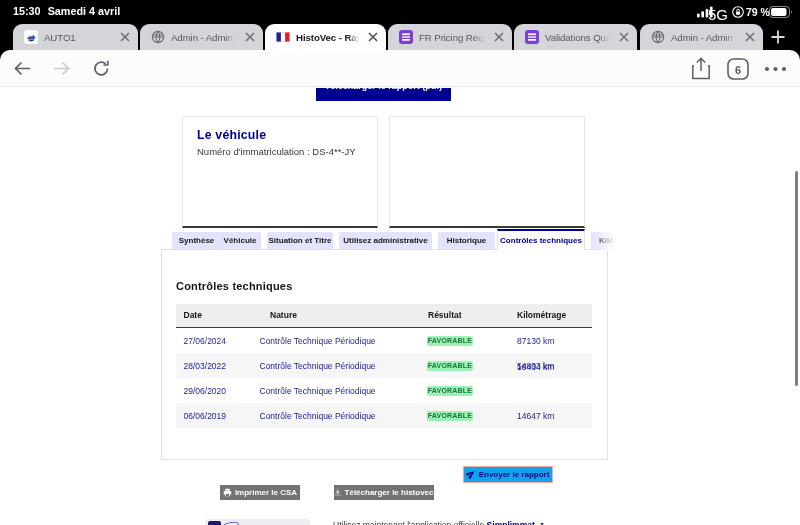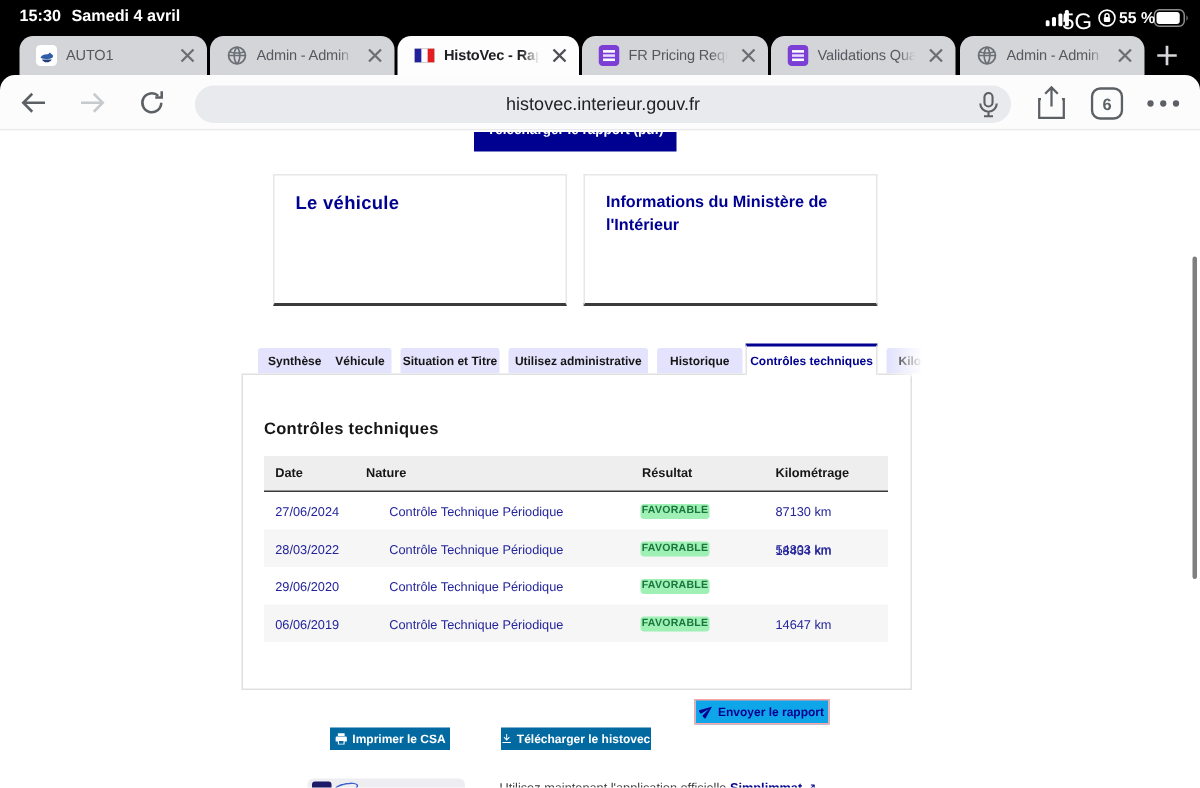--- a/index.html
+++ b/index.html
@@ -18,36 +18,36 @@
 .btx{flex:none;width:20px;height:22px;position:relative;margin-right:4px}
 .fade{position:absolute;top:0;right:23px;width:15px;height:26px;background:linear-gradient(90deg,rgba(211,213,217,0),#d3d5d9 75%)}
 .btab.active .fade{background:linear-gradient(90deg,rgba(253,253,253,0),#fdfdfd 75%)}
 
 #toolbar{left:0;top:50px;width:800px;height:37px;background:#fcfcfd;border-radius:10px 10px 0 0;border-bottom:1px solid #e9e9eb}
 #pill{left:130px;top:7px;width:544px;height:25px;border-radius:13px;background:#e9eaee}
 #pilltext{width:544px;text-align:center;margin-top:5px;font-size:12px;color:#1e1f21}
 
 #bluebtn{left:316px;top:88px;width:135px;height:13px;background:#000091;overflow:hidden}
 #bluebtn div{position:absolute;left:0;top:-7.5px;width:135px;text-align:center;color:#fff;font-size:9px;font-weight:700;white-space:nowrap}
-.card{top:116px;height:88px;background:#fff;border:1px solid #e7e7e7;border-bottom:2px solid #3a3a3a;padding:11px 14px 0 14px}
+.card{top:116px;height:112px;background:#fff;border:1px solid #e7e7e7;border-bottom:2px solid #3a3a3a;padding:11px 14px 0 14px}
 .cardtitle{color:#000091;font-size:11.5px;font-weight:700;line-height:15px;letter-spacing:.1px}
 .cardbody{color:#3a3a3a;font-size:9.5px;margin-top:3px;white-space:nowrap}
 
 .ptab{top:232px;height:17px;background:#e3e3fd;color:#161616;font-size:8px;font-weight:700;display:flex;align-items:center;justify-content:center;border-radius:2px 2px 0 0;white-space:nowrap;overflow:hidden}
 #ptabactive{left:497px;top:229px;width:88px;height:20.5px;background:#fff;border-top:2.5px solid #000091;border-left:1px solid #e3e3e3;border-right:1px solid #e3e3e3;color:#000091;font-size:8px;font-weight:700;display:flex;align-items:center;justify-content:center;z-index:3;white-space:nowrap}
 #kilfade{left:593px;top:228px;width:26px;height:23px;background:linear-gradient(90deg,rgba(255,255,255,0),#fff 85%);z-index:4}
 
 #panel{left:161px;top:249px;width:447px;height:211px;border:1px solid #e0e0e0;background:#fff}
 #panelheading{left:176px;top:280px;font-size:11px;font-weight:700;color:#161616;letter-spacing:.2px}
 
 .th{position:absolute;font-size:8.5px;font-weight:700;color:#161616}
 .td{position:absolute;font-size:8.5px;color:#23239b}
 .badge{position:absolute;left:427px;width:46px;height:10.5px;background:#9ef0b5;border-radius:2.5px;color:#18753c;font-size:7px;font-weight:700;text-align:center;line-height:10.5px;letter-spacing:.2px}
 
-.btn{position:absolute;top:484.5px;height:15.5px;background:#0369a1;color:#fff;font-size:8px;font-weight:700;display:flex;align-items:center;justify-content:center;gap:3px;white-space:nowrap}
+.btn{position:absolute;top:484.5px;height:15.5px;background:#737373;color:#fff;font-size:8px;font-weight:700;display:flex;align-items:center;justify-content:center;gap:3px;white-space:nowrap}
 #btn3{top:466px;height:16.5px;background:#0ea5e9;border:1px solid #fca5a5;color:#000091}
 
 #sbar{left:795px;top:171px;width:3px;height:215px;background:#7f7f7f;border-radius:2px}
 svg{display:block}
 </style></head>
 <body>
 
 <div class="abs" id="topblack"></div>
 <div class="abs" id="statusL">15:30<span>Samedi 4 avril</span></div>
 
@@ -60,21 +60,21 @@
 </svg>
   </div>
 <div class="abs" style="left:708px;top:5.5px;color:#fff;font-size:15px;font-weight:400">5G</div>
 <div class="abs" style="left:732px;top:5.5px">
     <svg width="12" height="12" viewBox="0 0 12 12">
   <circle cx="6" cy="6" r="5.3" stroke="#fff" stroke-width="1.1" fill="none"></circle>
   <rect x="3.9" y="5.4" width="4.2" height="3.3" rx="0.7" fill="#fff"></rect>
   <path d="M4.7 5.4 V4.5 a1.3 1.3 0 0 1 2.6 0 V5.4" stroke="#fff" stroke-width="1" fill="none"></path>
 </svg>
   </div>
-<div class="abs" style="left:746px;top:5.5px;color:#fff;font-size:10.5px;font-weight:700">55 %</div>
+<div class="abs" style="left:746px;top:5.5px;color:#fff;font-size:10.5px;font-weight:700">79 %</div>
 <div class="abs" style="left:769px;top:5.5px">
     <svg width="25" height="12" viewBox="0 0 25 12">
   <rect x="0.5" y="0.5" width="20" height="11" rx="3.5" fill="none" stroke="rgba(255,255,255,.55)" stroke-width="1"></rect>
   <rect x="2" y="2" width="15.5" height="8" rx="2" fill="#fff"></rect>
   <path d="M22 4.2 a2.4 2.4 0 0 1 0 3.6 z" fill="rgba(255,255,255,.55)"></path>
 </svg>
   </div>
 
 <div class="abs btab" style="left:13px;width:125px">
   <svg class="bticon" viewBox="0 0 14 14">
@@ -174,31 +174,20 @@
       <svg width="19" height="17">
         <path d="M2 8.5 H16 M10.5 2.5 L16.5 8.5 L10.5 14.5" stroke="#c7cacd" stroke-width="1.7" fill="none"></path>
       </svg>
     </div>
   <div class="abs" style="left:92px;top:9px">
       <svg width="19" height="19">
         <path d="M15.5 9.5 a6.3 6.3 0 1 1 -2 -4.6" stroke="#5c6065" stroke-width="1.7" fill="none"></path>
         <path d="M15.8 1.8 V6 H11.5" stroke="#5c6065" stroke-width="1.7" fill="none"></path>
       </svg>
     </div>
-  <div class="abs" id="pill">
-      <div id="pilltext">histovec.interieur.gouv.fr</div>
-    <div class="abs" style="left:521px;top:4px">
-        <svg width="16" height="18" viewBox="0 0 16 18">
-          <g stroke="#5c6065" stroke-width="1.4" fill="none">
-            <rect x="5.3" y="1" width="5.4" height="9" rx="2.7"></rect>
-            <path d="M2.5 8 a5.5 5.5 0 0 0 11 0 M8 13.5 V16 M5 16.5 H11"></path>
-          </g>
-        </svg>
-      </div>
-  </div>
   <div class="abs" style="left:690px;top:7px">
       <svg width="22" height="24" viewBox="0 0 22 24">
         <g stroke="#5c6065" stroke-width="1.5" fill="none">
           <path d="M4 9 H2.8 V21.5 H19.2 V9 H18"></path>
           <path d="M11 1.5 V14 M6.8 5.5 L11 1.3 L15.2 5.5"></path>
         </g>
       </svg>
     </div>
   <div class="abs" style="left:727px;top:8px">
       <svg width="22" height="22">
@@ -214,43 +203,43 @@
       </svg>
     </div>
 </div>
 
 <div class="abs" id="bluebtn">
     <div>Télécharger le rapport (pdf)</div>
   </div>
 
 <div class="abs card" style="left:182px;width:196px">
   <div class="cardtitle" style="font-size:12.3px;letter-spacing:.2px">Le véhicule</div>
+  <div class="cardbody">Numéro d'immatriculation : DS-4**-JY</div>
 </div>
 <div class="abs card" style="left:389px;width:196px">
-  <div class="cardtitle" style="font-size:10.8px;letter-spacing:0">Informations du Ministère de<br>l'Intérieur</div>
 </div>
 
 <div class="abs ptab" style="left:172px;width:49px">Synthèse</div>
 <div class="abs ptab" style="left:219px;width:42px">Véhicule</div>
 <div class="abs ptab" style="left:267px;width:66px">Situation et Titre</div>
 <div class="abs ptab" style="left:339px;width:93px">Utilisez administrative</div>
 <div class="abs ptab" style="left:438px;width:57px">Historique</div>
 <div class="abs" id="ptabactive">Contrôles techniques</div>
 <div class="abs ptab" style="left:591px;width:27px;justify-content:flex-start;padding-left:8px">Kilométrage</div>
 <div class="abs" id="kilfade"></div>
 
 <div class="abs" id="panel"></div>
 <div class="abs" style="left:497px;top:248px;width:88px;height:2px;background:#fff;z-index:2"></div>
 <div class="abs" id="panelheading">Contrôles techniques</div>
 
 <div class="abs" style="left:176px;top:304px;width:416px;height:24px;background:#eee;border-bottom:1px solid #3a3a3a"></div>
 <div class="abs" style="left:176px;top:353px;width:416px;height:25px;background:#f6f6f6"></div>
 <div class="abs" style="left:176px;top:403px;width:416px;height:25px;background:#f6f6f6"></div>
 <div class="th" style="left:183.5px;top:310px">Date</div>
-<div class="th" style="left:244px;top:310px">Nature</div>
+<div class="th" style="left:270px;top:310px">Nature</div>
 <div class="th" style="left:428px;top:310px">Résultat</div>
 <div class="th" style="left:517px;top:310px">Kilométrage</div>
 
 <div class="td" style="left:183.5px;top:336px">27/06/2024</div>
 <div class="td" style="left:259.5px;top:336px">Contrôle Technique Périodique</div>
 <div class="badge" style="top:335.5px">FAVORABLE</div>
 <div class="td" style="left:517px;top:336px">87130 km</div>
 
 <div class="td" style="left:183.5px;top:361px">28/03/2022</div>
 <div class="td" style="left:259.5px;top:361px">Contrôle Technique Périodique</div>

